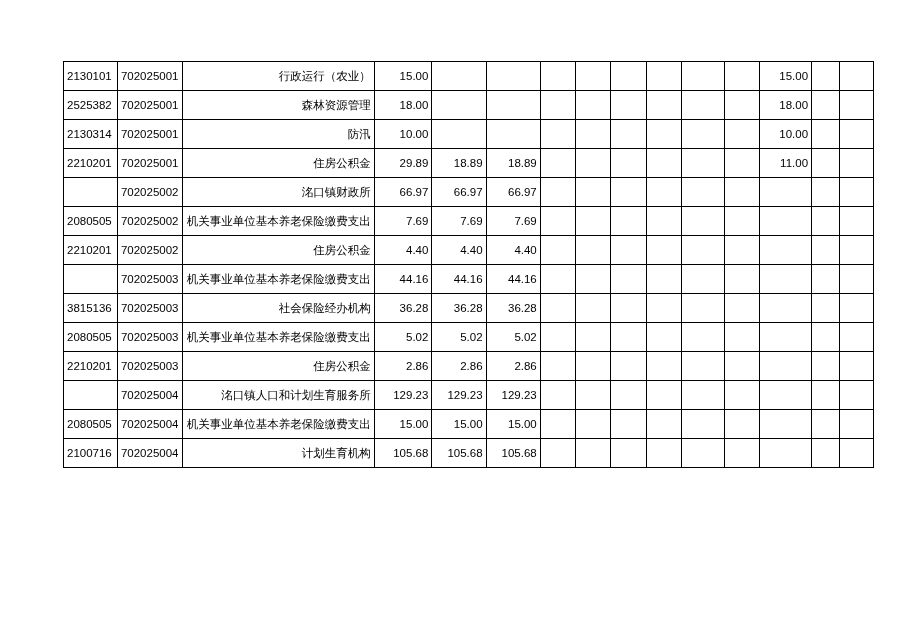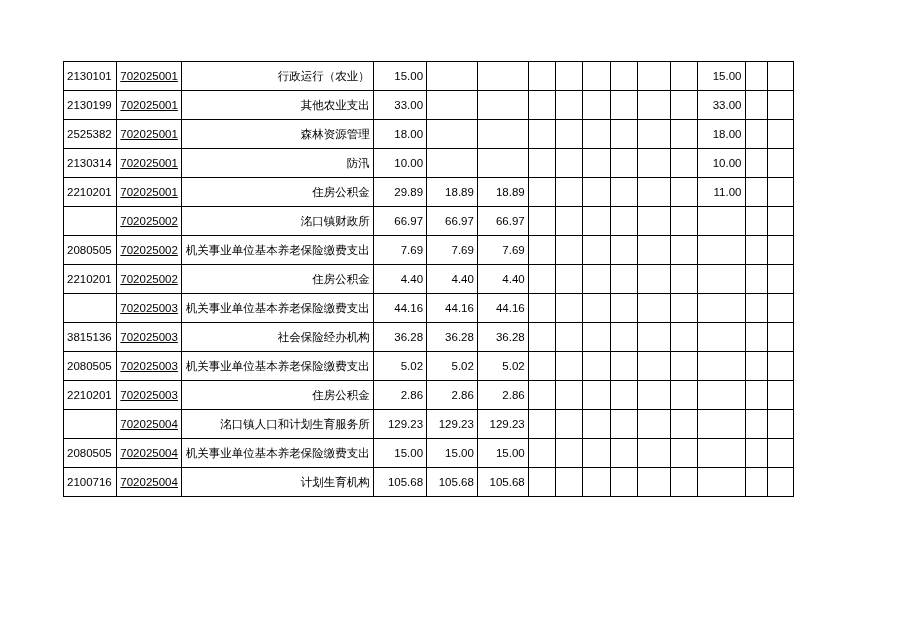--- a/index.html
+++ b/index.html
@@ -9,21 +9,21 @@
   }
   body {
     width: 898px;
     height: 635px;
     font-family: "Liberation Sans", sans-serif;
     color: #000000;
     overflow: hidden;
   }
   #page {
     position: relative;
-    width: 794px;
+    width: 874px;
     height: 635px;
     background: #ffffff;
   }
   #budget-table {
     position: absolute;
     left: 63px;
     top: 61px;
     border-collapse: collapse;
     table-layout: fixed;
   }
@@ -37,21 +37,20 @@
     white-space: nowrap;
     overflow: hidden;
   }
   td.c-code {
     width: 48px;
     text-align: left;
   }
   td.c-unit {
     width: 56px;
     text-align: left;
-    text-decoration: underline;
   }
   td.c-name {
     width: 186px;
     text-align: right;
   }
   td.c-num {
     width: 53px;
     text-align: right;
     padding-right: 5px;
   }
@@ -87,37 +86,20 @@
           <td class="c-blank"></td>
           <td class="c-blank"></td>
           <td class="c-blank"></td>
           <td class="c-num"></td>
           <td class="c-blank"></td>
           <td class="c-num">15.00</td>
           <td class="c-blank-sm"></td>
           <td class="c-last"></td>
         </tr>
         <tr>
-          <td class="c-code">2130199</td>
-          <td class="c-unit">702025001</td>
-          <td class="c-name">其他农业支出</td>
-          <td class="c-num-wide">33.00</td>
-          <td class="c-num"></td>
-          <td class="c-num"></td>
-          <td class="c-blank"></td>
-          <td class="c-blank"></td>
-          <td class="c-blank"></td>
-          <td class="c-blank"></td>
-          <td class="c-num"></td>
-          <td class="c-blank"></td>
-          <td class="c-num">33.00</td>
-          <td class="c-blank-sm"></td>
-          <td class="c-last"></td>
-        </tr>
-        <tr>
           <td class="c-code">2525382</td>
           <td class="c-unit">702025001</td>
           <td class="c-name">森林资源管理</td>
           <td class="c-num-wide">18.00</td>
           <td class="c-num"></td>
           <td class="c-num"></td>
           <td class="c-blank"></td>
           <td class="c-blank"></td>
           <td class="c-blank"></td>
           <td class="c-blank"></td>

